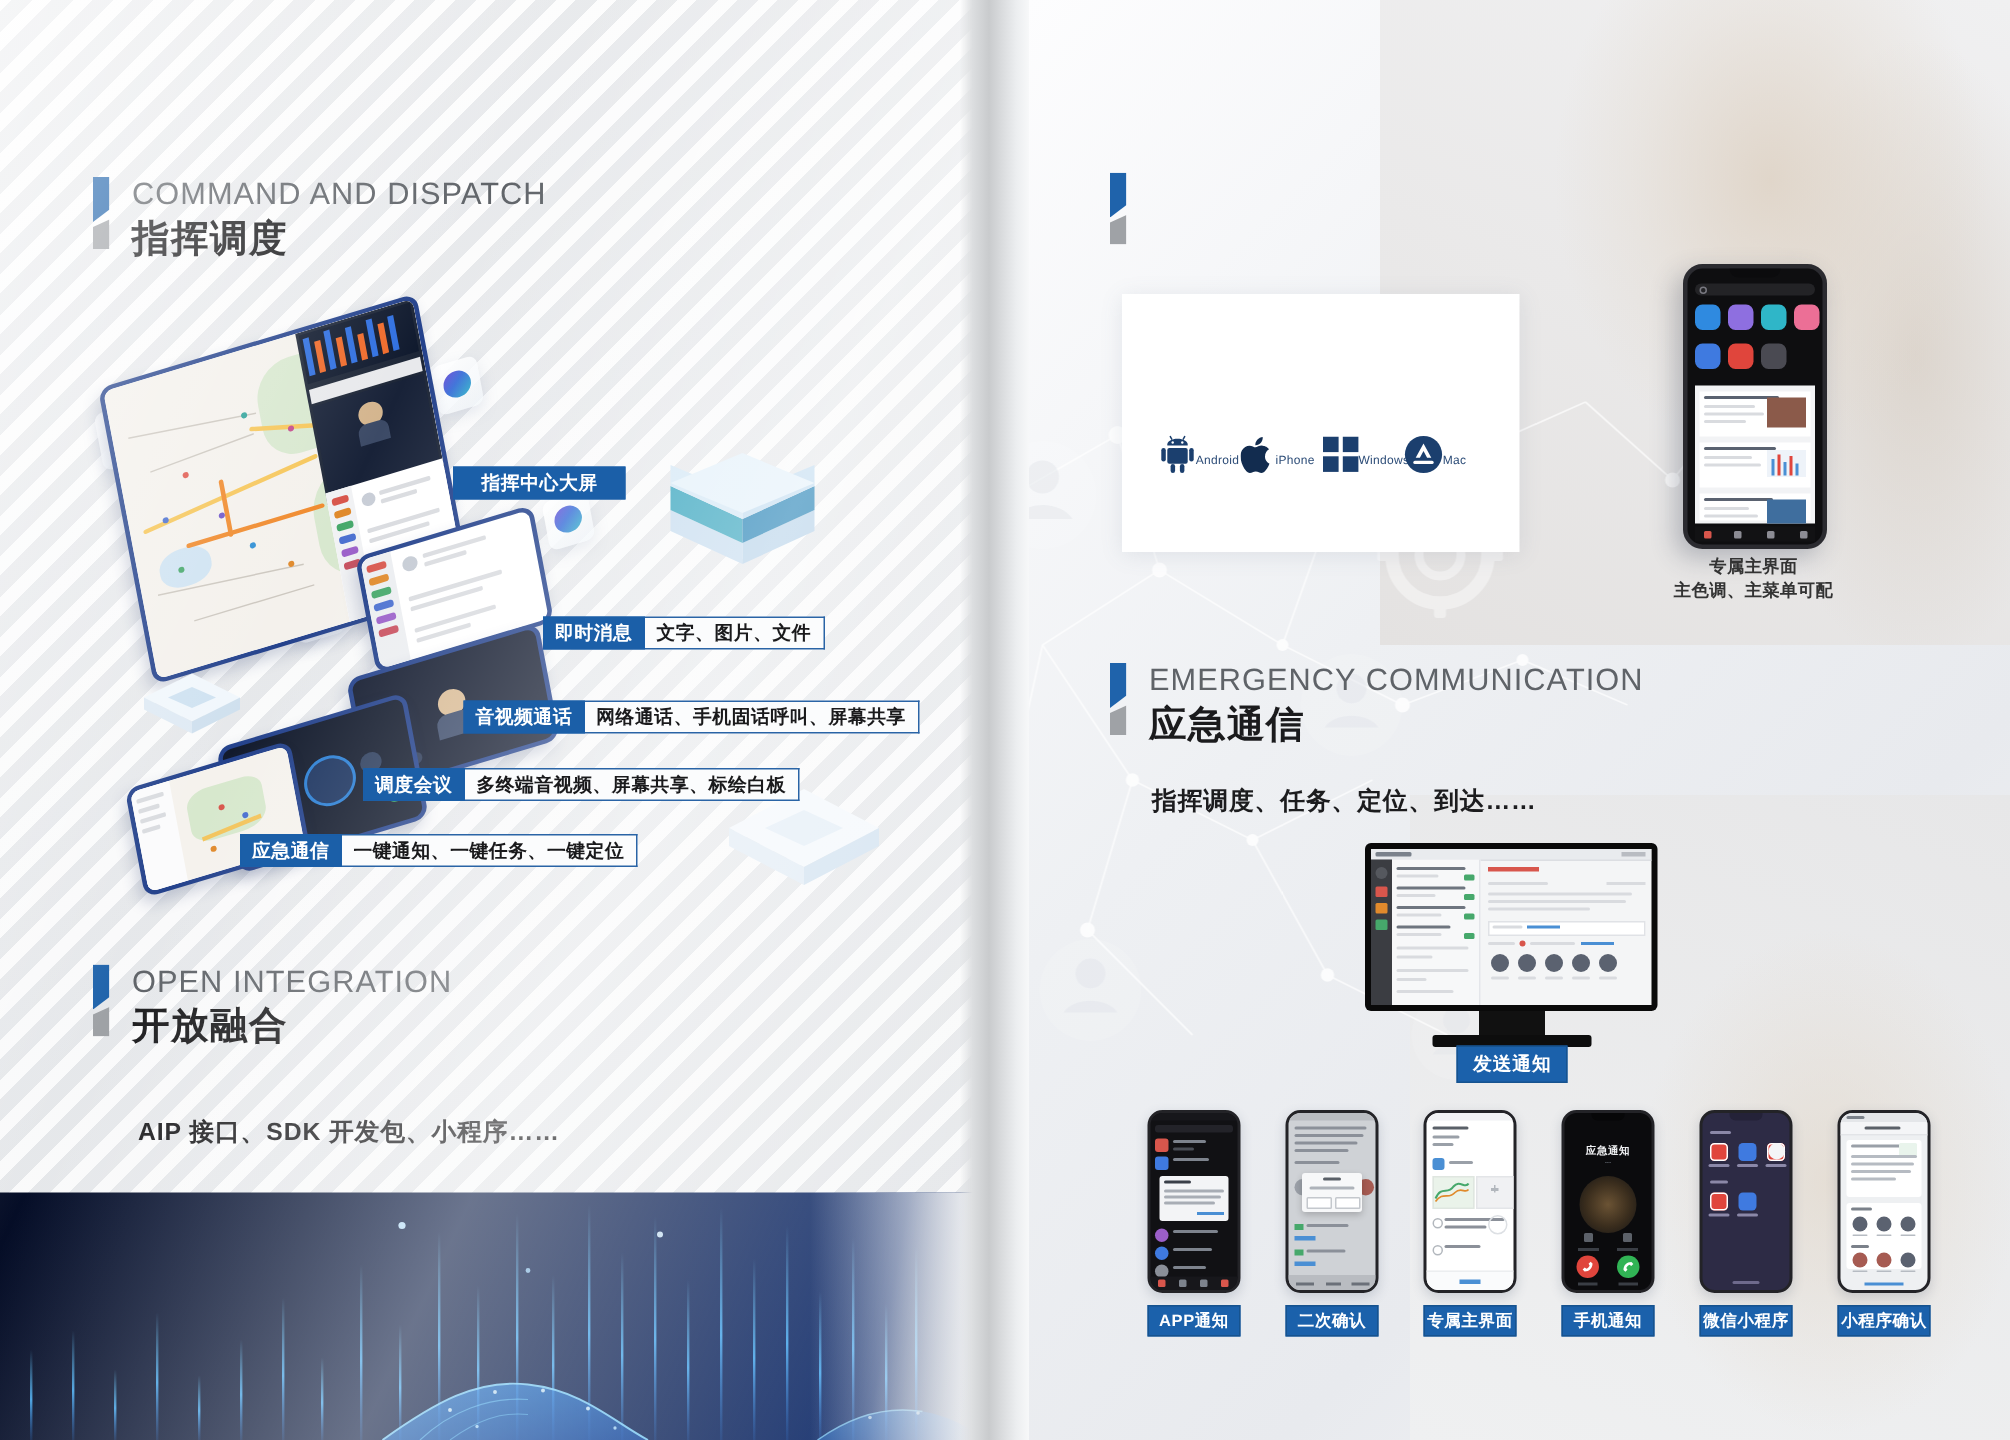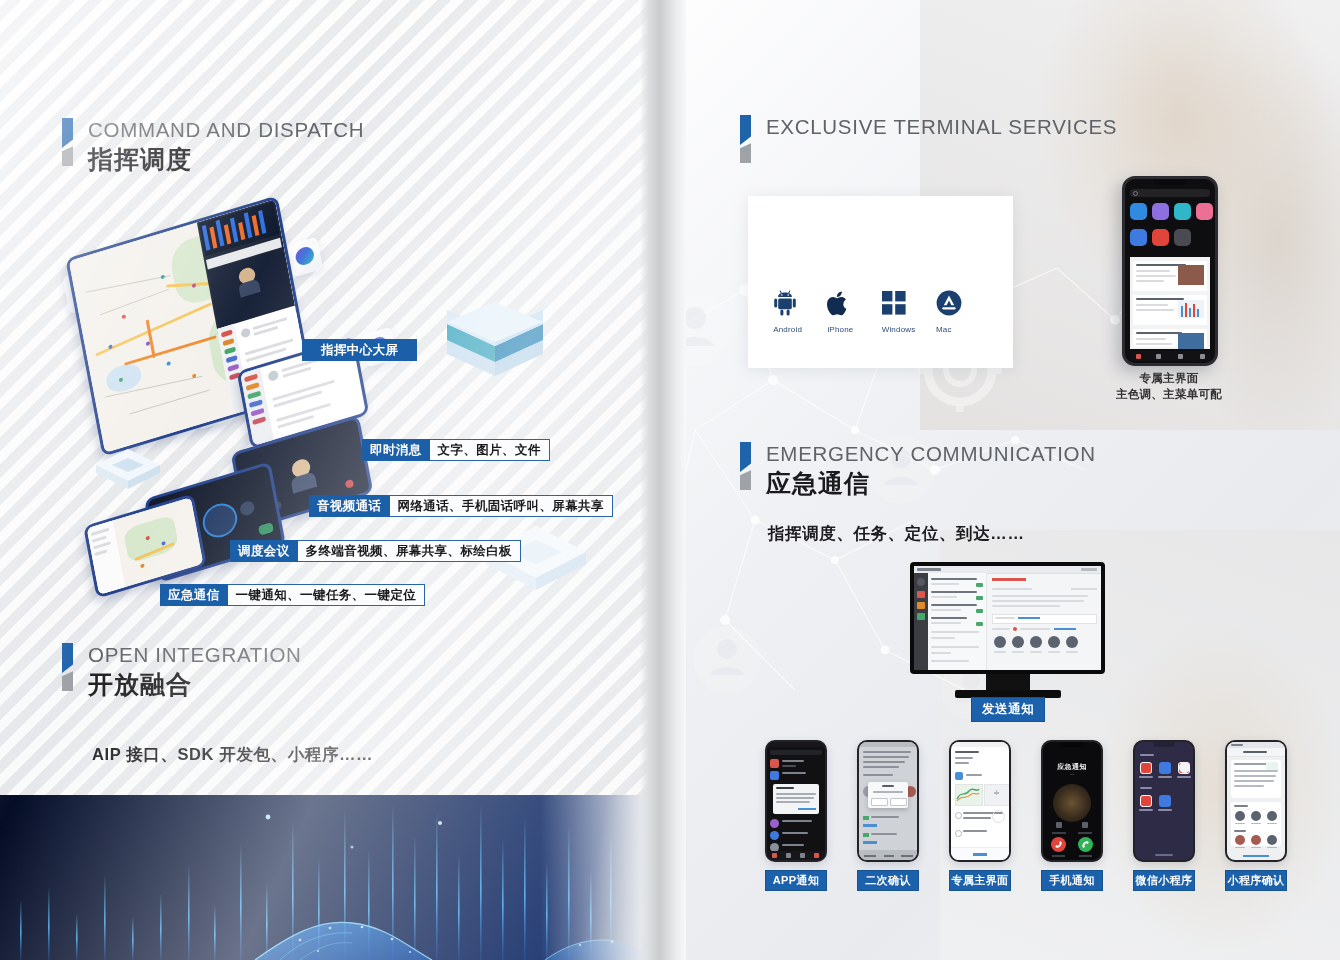--- a/index.html
+++ b/index.html
@@ -82,21 +82,21 @@
   }
   .sec-cn{
     font-size:25px;color:#1b1b1d;font-weight:700;line-height:31px;margin-top:3px;
     letter-spacing:1px;white-space:nowrap;
   }
   .sec-note{
     position:absolute;font-size:16.5px;color:#1c1c1e;font-weight:700;letter-spacing:.6px;white-space:nowrap;
   }
 
   
-  .chip{position:absolute;display:flex;align-items:stretch;height:22px;z-index:4;margin-top:28px;}
+  .chip{position:absolute;display:flex;align-items:stretch;height:22px;z-index:4;}
   .chip .k{
     background:#1b5fa8;color:#fff;font-size:12.5px;font-weight:700;
     padding:0 7px;display:flex;align-items:center;letter-spacing:.4px;
     border:1px solid #1b5fa8;box-sizing:border-box;white-space:nowrap;
   }
   .chip .v{
     background:#fbfcfd;color:#1a1a1c;font-size:12.5px;font-weight:700;
     padding:0 8px;display:flex;align-items:center;letter-spacing:.4px;
     border:1px solid #2a64a6;border-left:none;box-sizing:border-box;white-space:nowrap;
   }
@@ -140,21 +140,21 @@
   .app-row .k{
     background:#1b61ab;color:#fff;font-size:14px;font-weight:700;
     padding:0 9px;display:flex;align-items:center;letter-spacing:.3px;
   }
   .app-row .v{
     background:#fff;color:#1a1a1c;font-size:14px;font-weight:500;
     padding:0 10px;display:flex;align-items:center;letter-spacing:.6px;
     border:1px solid #1b61ab;border-left:none;min-width:148px;box-sizing:border-box;
   }
   .plat-row{position:absolute;left:0;right:0;top:92px;display:flex;justify-content:space-around;padding:0 24px;box-sizing:border-box;}
-  .plat{display:flex;flex-direction:column;align-items:flex-start;width:52px;}
+  .plat{display:flex;flex-direction:row;align-items:center;width:52px;}
   .plat .pi{height:30px;display:flex;align-items:center;justify-content:center;}
   .plat .pl{font-size:8px;color:#2c4c77;margin-top:7px;letter-spacing:.2px;font-weight:500;}
 
   
   .phone-tr{
     position:absolute;left:1122px;top:176px;width:96px;height:190px;
     border-radius:13px;background:#0e0e10;border:3px solid #2b2b30;box-sizing:border-box;
     box-shadow:-5px 6px 16px rgba(60,70,90,.3);overflow:hidden;
   }
   .ph-notch{position:absolute;left:50%;transform:translateX(-50%);top:0;width:34px;height:6px;background:#0b0b0d;border-radius:0 0 6px 6px;z-index:3;}
@@ -368,21 +368,21 @@
       <span class="k">指挥中心大屏</span>
     </div>
     <div class="chip" style="left:362px;top:411px;">
       <span class="k">即时消息</span>
       <span class="v">文字、图片、文件</span>
     </div>
     <div class="chip" style="left:309px;top:467px;">
       <span class="k">音视频通话</span>
       <span class="v">网络通话、手机固话呼叫、屏幕共享</span>
     </div>
-    <div class="chip" style="left:230px;top:512px;">
+    <div class="chip" style="left:242px;top:512px;">
       <span class="k">调度会议</span>
       <span class="v">多终端音视频、屏幕共享、标绘白板</span>
     </div>
     <div class="chip" style="left:160px;top:556px;">
       <span class="k">应急通信</span>
       <span class="v">一键通知、一键任务、一键定位</span>
     </div>
   </div>
 
   <div class="sec-head" style="left:62px;top:643px;">
@@ -519,21 +519,20 @@
       </g>
     </g>
   </svg>
 
   <div class="sec-head" style="left:55px;top:115px;">
     <span class="accent">
         <i class="a-top"></i>
         <i class="a-bot"></i>
       </span>
     <span>
-      <div class="sec-en">EXCLUSIVE TERMINAL SERVICES</div>
     </span>
   </div>
 </div>
 
 <div class="app-card">
   <div class="plat-row">
 
     <div class="plat">
       <span class="pi">
         <svg width="24" height="26" viewBox="0 0 24 26" fill="#1b3f6e">

